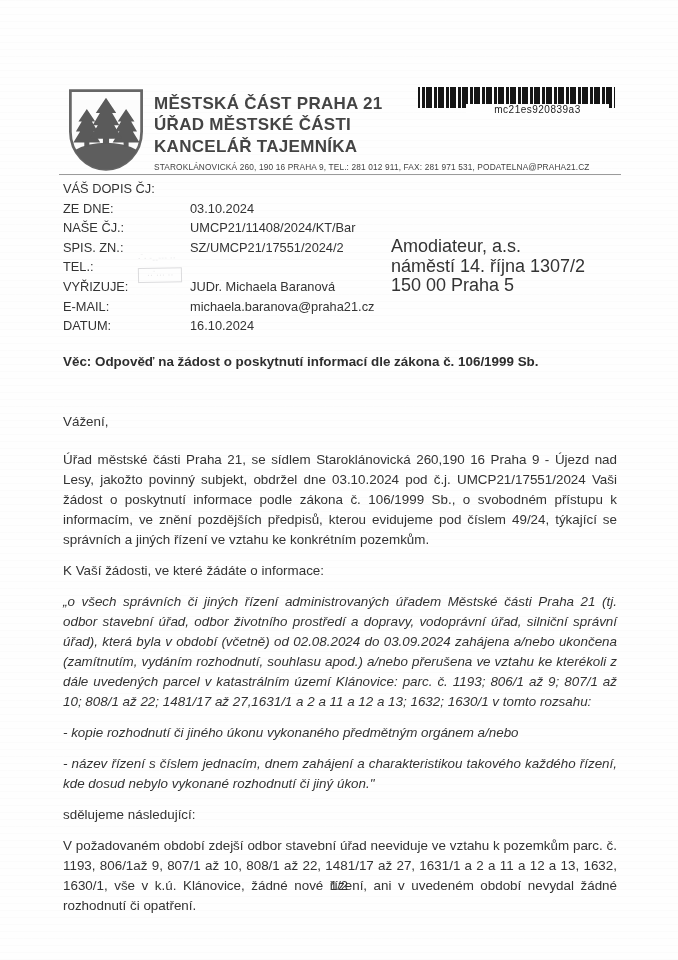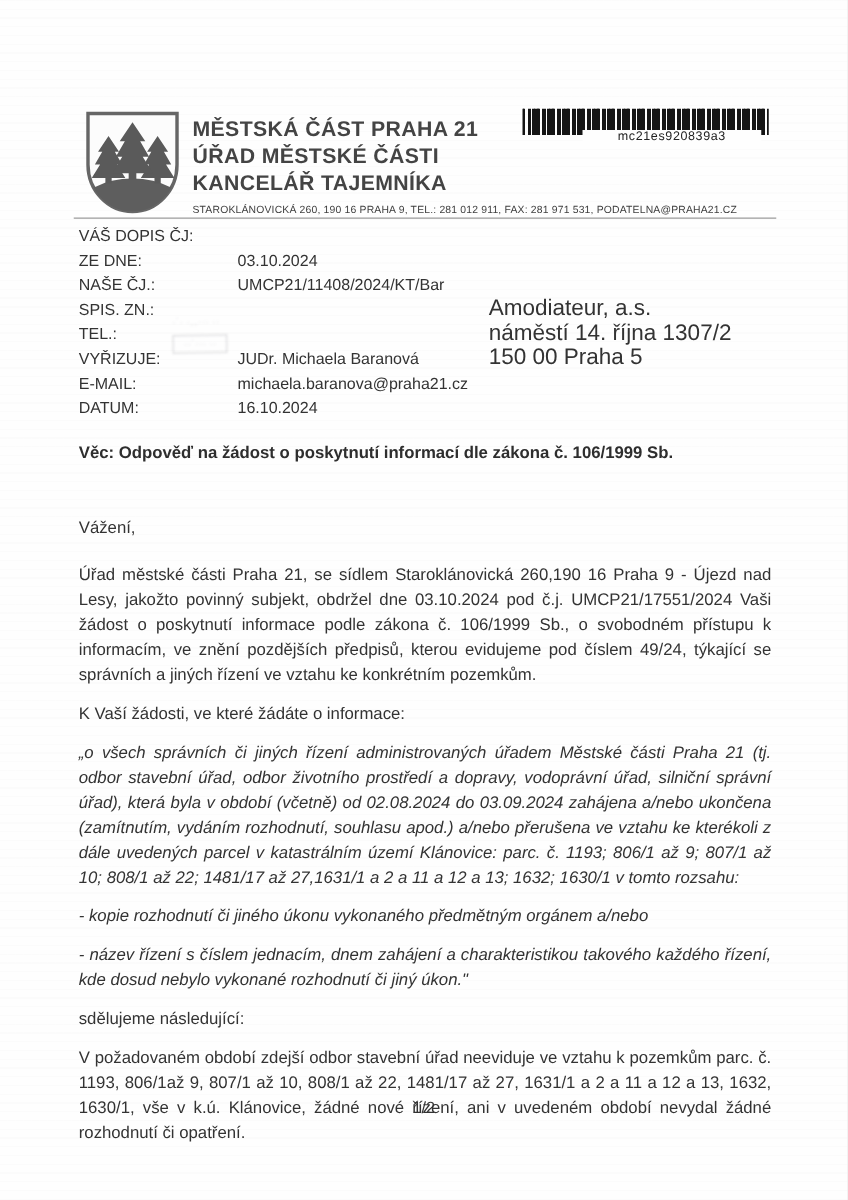--- a/index.html
+++ b/index.html
@@ -29,21 +29,21 @@
       repeating-linear-gradient(90deg,#151515 0 1px,transparent 1px 6px),
       repeating-linear-gradient(90deg,transparent 0 9px,#151515 9px 12px);
   }
   .barcode-text{
     position:relative;margin:-4px 6px 0 48px;background:#fefefe;
     font-size:10px;color:#222;text-align:center;letter-spacing:.5px;
   }
   .rule{border:none;border-top:1.6px solid #9b9b9b;margin:2px -4px 0 -4px;}
   
   .refblock{position:relative;margin-top:4px;font-size:12.8px;line-height:19.6px;}
-  .ref-row{display:flex;}
+  .ref-row{display:flex;justify-content:center;}
   .ref-label{width:127px;flex:0 0 auto;}
   .ref-value{flex:1;}
   .addressee{position:absolute;left:328px;top:58px;font-size:18px;line-height:19.6px;}
   .ghost{
     position:absolute;left:75px;top:72px;width:120px;height:52px;
     color:rgba(60,60,70,.14);font-size:9px;line-height:13px;
     filter:blur(.7px);transform:rotate(-1deg);overflow:hidden;pointer-events:none;
   }
   .ghost .g2{display:inline-block;border:1px solid rgba(60,60,70,.18);padding:0 8px;margin-top:3px;}
   
@@ -101,20 +101,21 @@
     <div class="ref-row">
       <span class="ref-label">ZE DNE:</span>
       <span class="ref-value">03.10.2024</span>
     </div>
     <div class="ref-row">
       <span class="ref-label">NAŠE ČJ.:</span>
       <span class="ref-value">UMCP21/11408/2024/KT/Bar</span>
     </div>
     <div class="ref-row">
       <span class="ref-label">SPIS. ZN.:</span>
+      <span class="ref-value">SZ/UMCP21/17551/2024/2</span>
     </div>
     <div class="ref-row">
       <span class="ref-label">TEL.:</span>
       <span class="ref-value"></span>
     </div>
     <div class="ref-row">
       <span class="ref-label">VYŘIZUJE:</span>
       <span class="ref-value">JUDr. Michaela Baranová</span>
     </div>
     <div class="ref-row">

